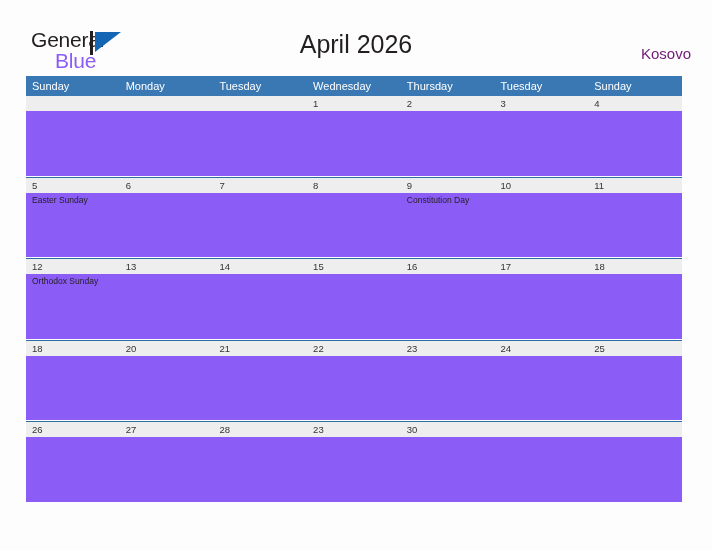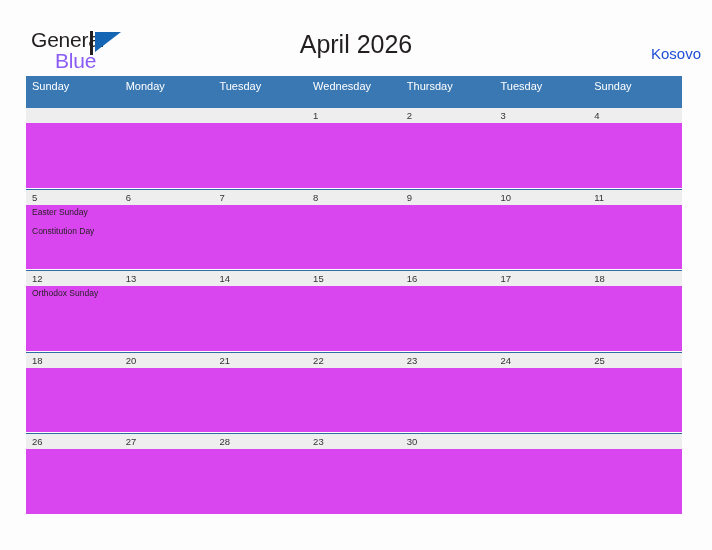--- a/index.html
+++ b/index.html
@@ -58,38 +58,38 @@
     left: 0;
     top: 30px;
     width: 712px;
     text-align: center;
     font-size: 25px;
     color: #231f20;
     font-family: "Liberation Sans", sans-serif;
   }
   .country-label {
     position: absolute;
-    right: 11px;
+    right: 21px;
     top: 45px;
     font-size: 15px;
-    color: #1d4ed8;
+    color: #701a75;
     font-family: "Liberation Sans", sans-serif;
   }
 
   
   .calendar {
     position: absolute;
     left: 26px;
     top: 76px;
     width: 656px;
   }
   .weekday-header {
     display: flex;
     background: #3a78b4;
-    height: 32px;
+    height: 20px;
   }
   .weekday-cell {
     width: 93.7142px;
     box-sizing: border-box;
     padding-left: 6px;
     color: #ffffff;
     font-size: 11px;
     line-height: 20px;
     font-family: "Liberation Sans", sans-serif;
     white-space: nowrap;
@@ -112,23 +112,22 @@
     width: 93.7142px;
     box-sizing: border-box;
     padding-left: 6px;
     font-size: 9.5px;
     line-height: 15px;
     color: #333333;
     font-family: "Liberation Sans", sans-serif;
   }
   .events-band {
     display: flex;
-    background: #d946ef;
+    background: #8b5cf6;
     height: 64.5px;
-    flex-direction: column;
   }
   .event-cell {
     width: 93.7142px;
     box-sizing: border-box;
     padding-left: 6px;
     padding-top: 2px;
   }
   .event-text {
     font-size: 8.5px;
     line-height: 11px;

